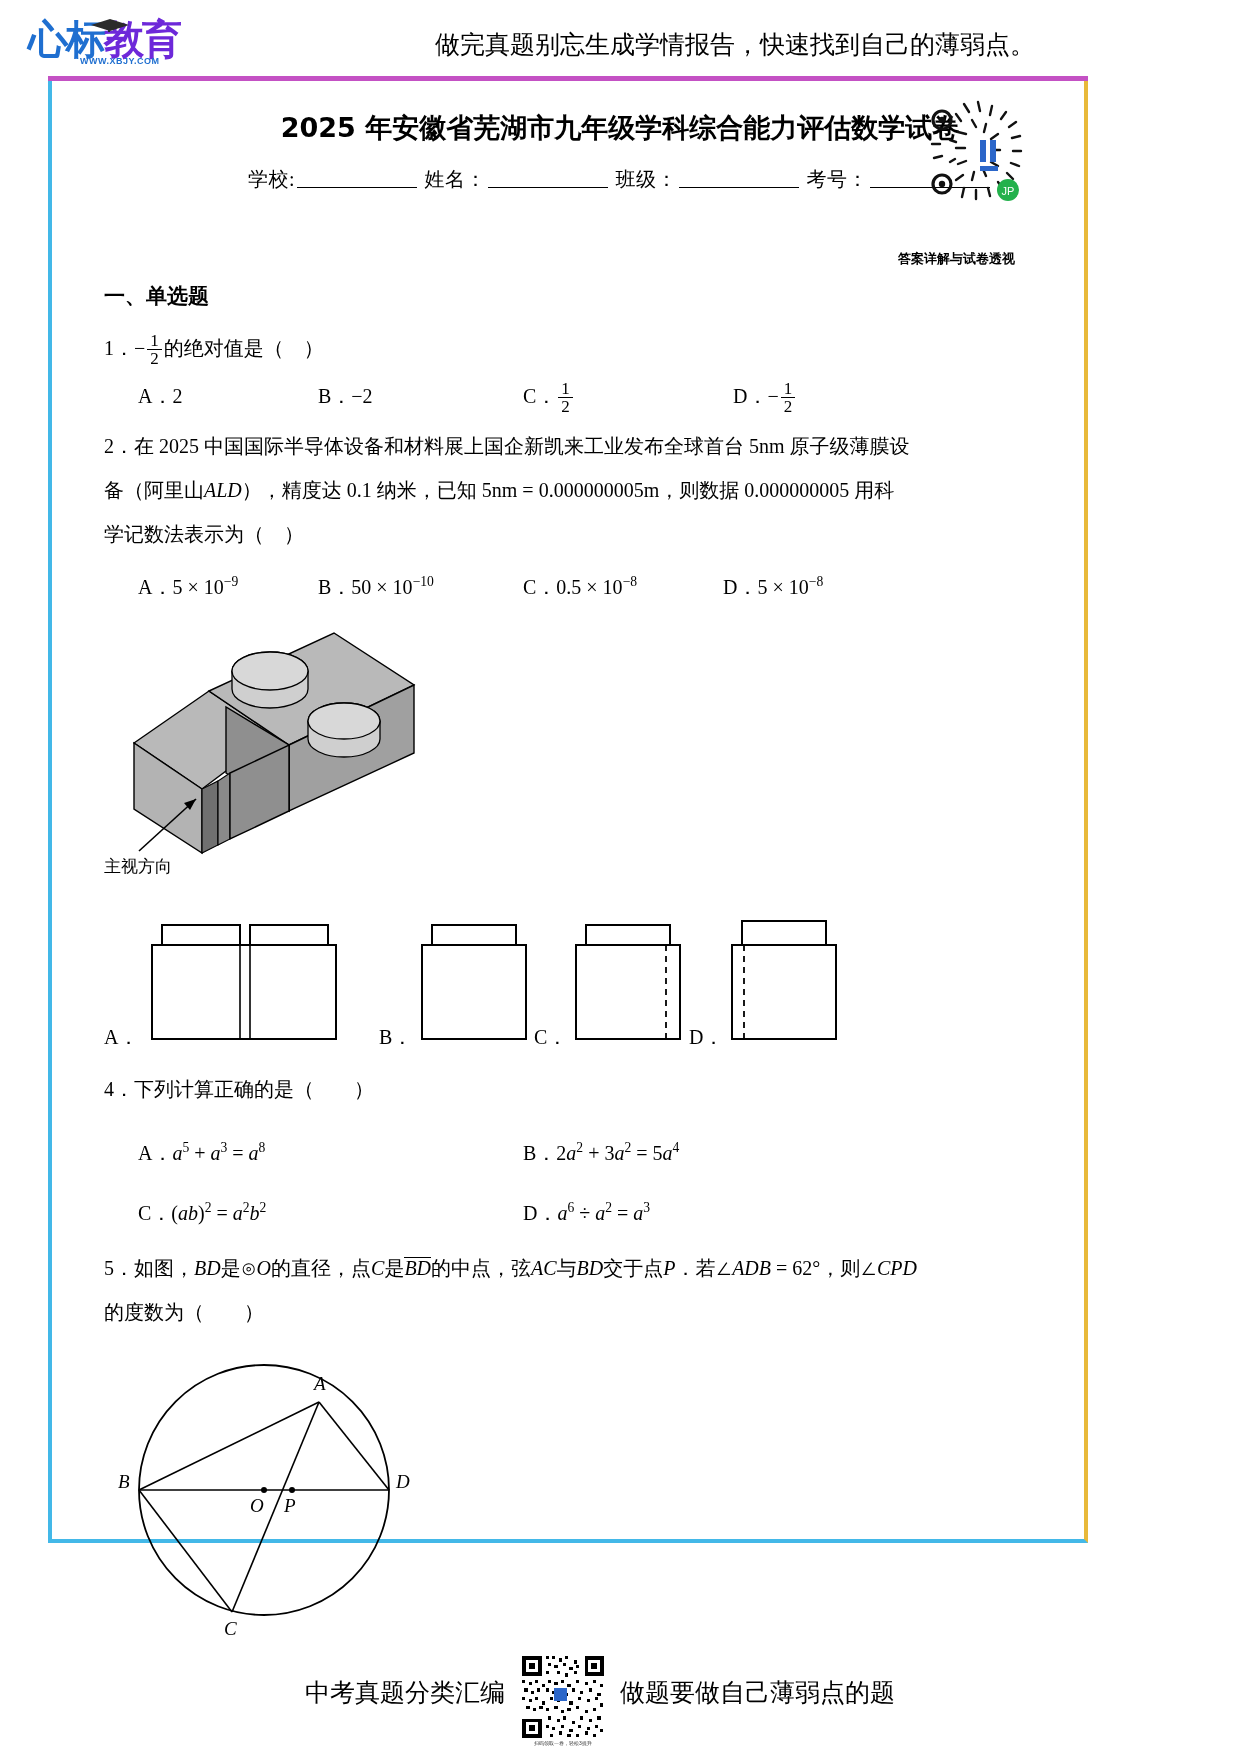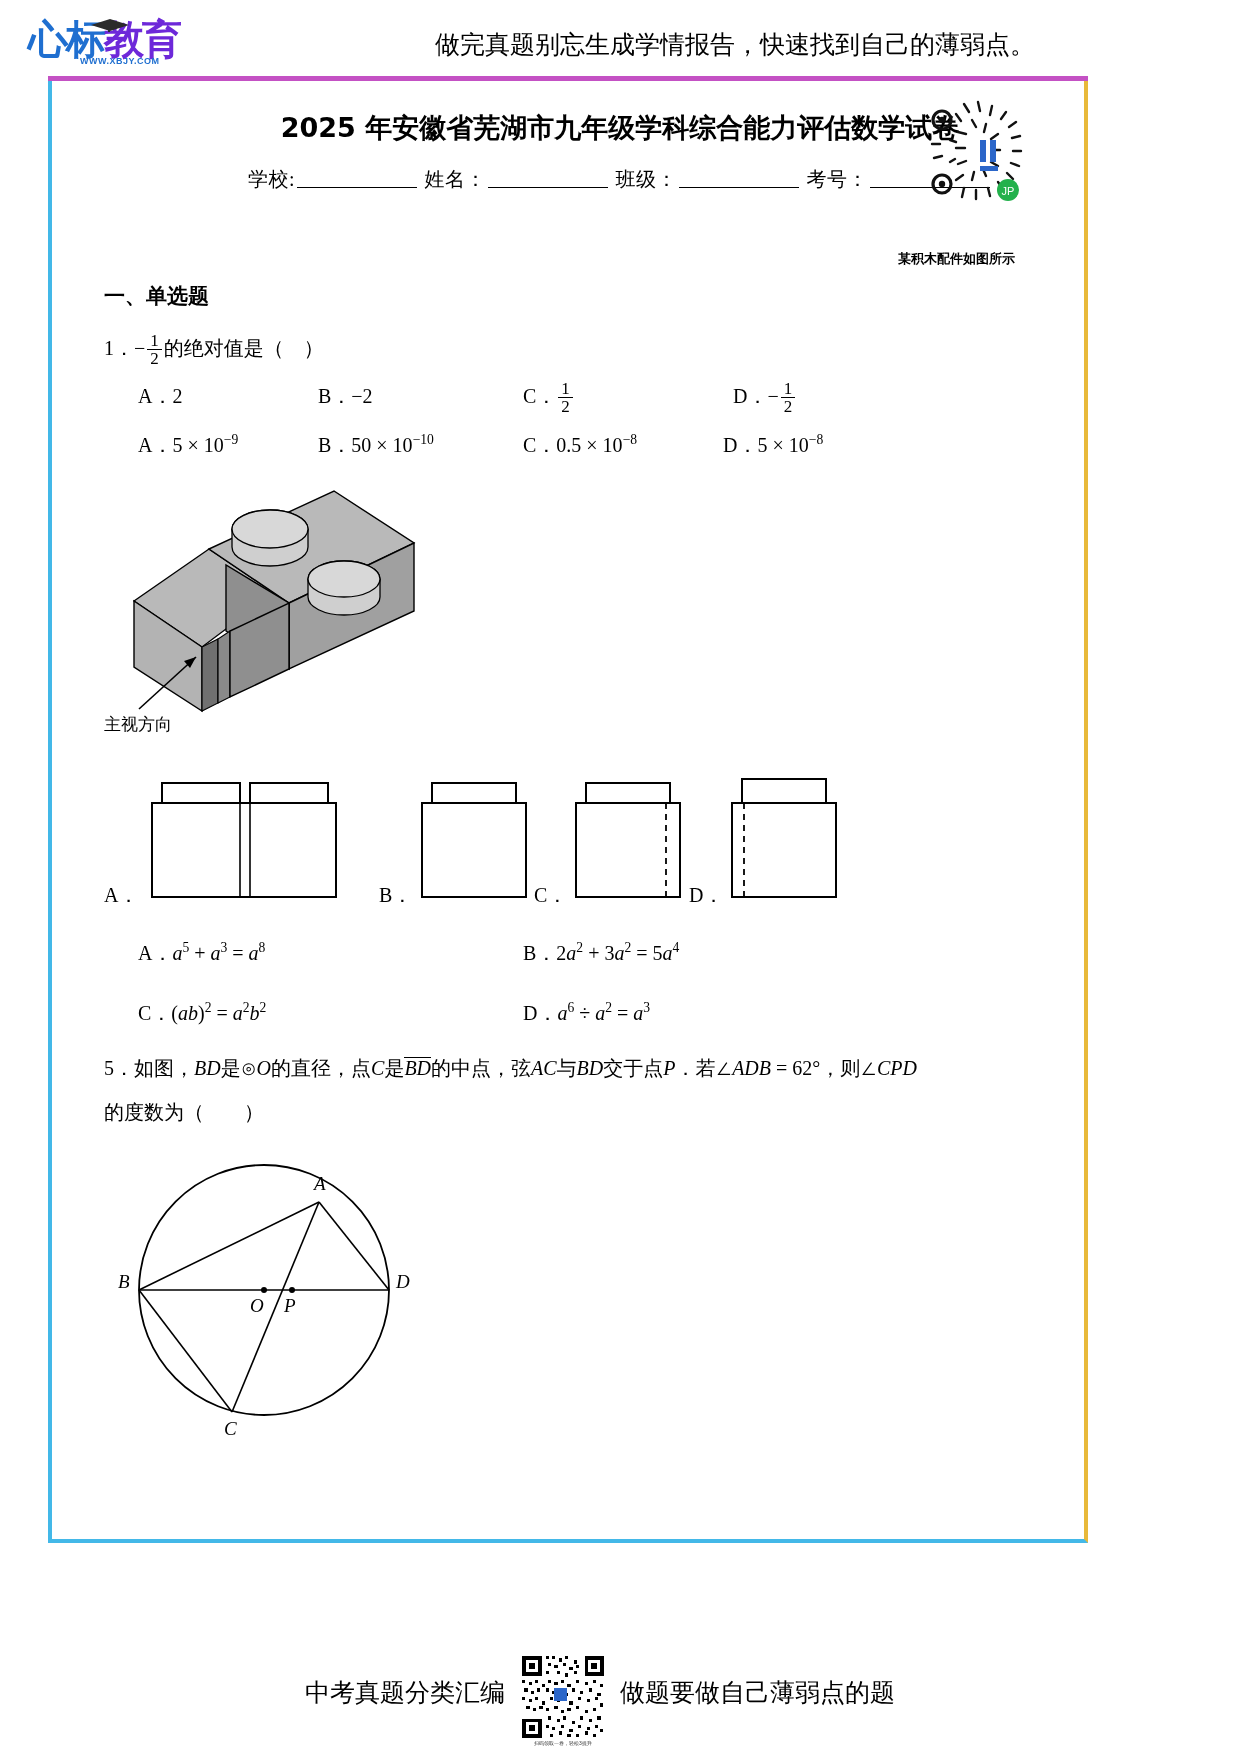--- a/index.html
+++ b/index.html
@@ -233,36 +233,41 @@
       <line x1="30" y1="66" x2="35" y2="63"></line>
     </g>
     <rect x="60" y="44" width="6" height="22" fill="#2b66c9"></rect>
     <rect x="70" y="44" width="6" height="22" fill="#2b66c9"></rect>
     <rect x="60" y="70" width="18" height="5" fill="#2b66c9"></rect>
     <circle cx="88" cy="94" r="11" fill="#23b14c"></circle>
     <text x="88" y="99" font-size="11" fill="#fff" text-anchor="middle" font-family="Liberation Sans, sans-serif">JP</text>
   </g>
 </svg>
 
-<div class="qr-note">某积木配件如图所示</div>
+<div class="qr-note">答案详解与试卷透视</div>
 
 <div class="content">
 
   <div class="section-head">一、单选题</div>
 
   <div class="q">
     <span>1．</span><span>−</span><span class="frac"><span class="num">1</span><span class="den">2</span></span><span>的绝对值是（　）</span>
   </div>
   <div class="opts">
     <span class="opt" style="width:175px"><span>A．</span><span>2</span></span>
     <span class="opt" style="width:200px"><span>B．</span><span>−2</span></span>
     <span class="opt" style="width:205px"><span>C．</span><span class="frac"><span class="num">1</span><span class="den">2</span></span></span>
     <span class="opt"><span>D．</span><span>−</span><span class="frac"><span class="num">1</span><span class="den">2</span></span></span>
   </div>
 
+  <div class="q" style="margin-top:6px;">
+    <span>2．</span><span>在 2025 中国国际半导体设备和材料展上国企新凯来工业发布全球首台 5nm 原子级薄膜设</span><br>
+    <span>备（阿里山</span><span class="it">ALD</span><span>），精度达 0.1 纳米，已知 5nm = 0.000000005m，则数据 0.000000005 用科</span><br>
+    <span>学记数法表示为（　）</span>
+  </div>
   <div class="opts">
     <span class="opt" style="width:175px"><span>A．</span><span>5 × 10</span><sup>−9</sup></span>
     <span class="opt" style="width:200px"><span>B．</span><span>50 × 10</span><sup>−10</sup></span>
     <span class="opt" style="width:195px"><span>C．</span><span>0.5 × 10</span><sup>−8</sup></span>
     <span class="opt"><span>D．</span><span>5 × 10</span><sup>−8</sup></span>
   </div>
 
 
   <div class="fig3">
     <svg width="330" height="250" viewBox="0 0 330 250" style="position:absolute;left:10px;top:0;">
@@ -320,20 +325,23 @@
     </svg>
 
     <div class="view-letter" style="left:585px;">D．</div>
     <svg width="120" height="130" viewBox="0 0 120 130" style="position:absolute;left:622px;top:0;">
       <rect x="6" y="28" width="104" height="94" fill="none" stroke="#000" stroke-width="2"></rect>
       <rect x="16" y="4" width="84" height="24" fill="none" stroke="#000" stroke-width="2"></rect>
       <line x1="18" y1="28" x2="18" y2="122" stroke="#000" stroke-width="1.8" stroke-dasharray="6,5"></line>
     </svg>
   </div>
 
+  <div class="q" style="margin-top:10px;">
+    <span>4．</span><span>下列计算正确的是（　　）</span>
+  </div>
   <div class="opts">
     <div style="line-height:66px;">
       <span class="opt" style="width:380px"><span>A．</span><span class="it">a</span><sup>5</sup> + <span class="it">a</span><sup>3</sup> = <span class="it">a</span><sup>8</sup></span>
       <span class="opt"><span>B．</span>2<span class="it">a</span><sup>2</sup> + 3<span class="it">a</span><sup>2</sup> = 5<span class="it">a</span><sup>4</sup></span>
     </div>
     <div style="line-height:46px;">
       <span class="opt" style="width:380px"><span>C．</span>(<span class="it">ab</span>)<sup>2</sup> = <span class="it">a</span><sup>2</sup><span class="it">b</span><sup>2</sup></span>
       <span class="opt"><span>D．</span><span class="it">a</span><sup>6</sup> ÷ <span class="it">a</span><sup>2</sup> = <span class="it">a</span><sup>3</sup></span>
     </div>
   </div>

